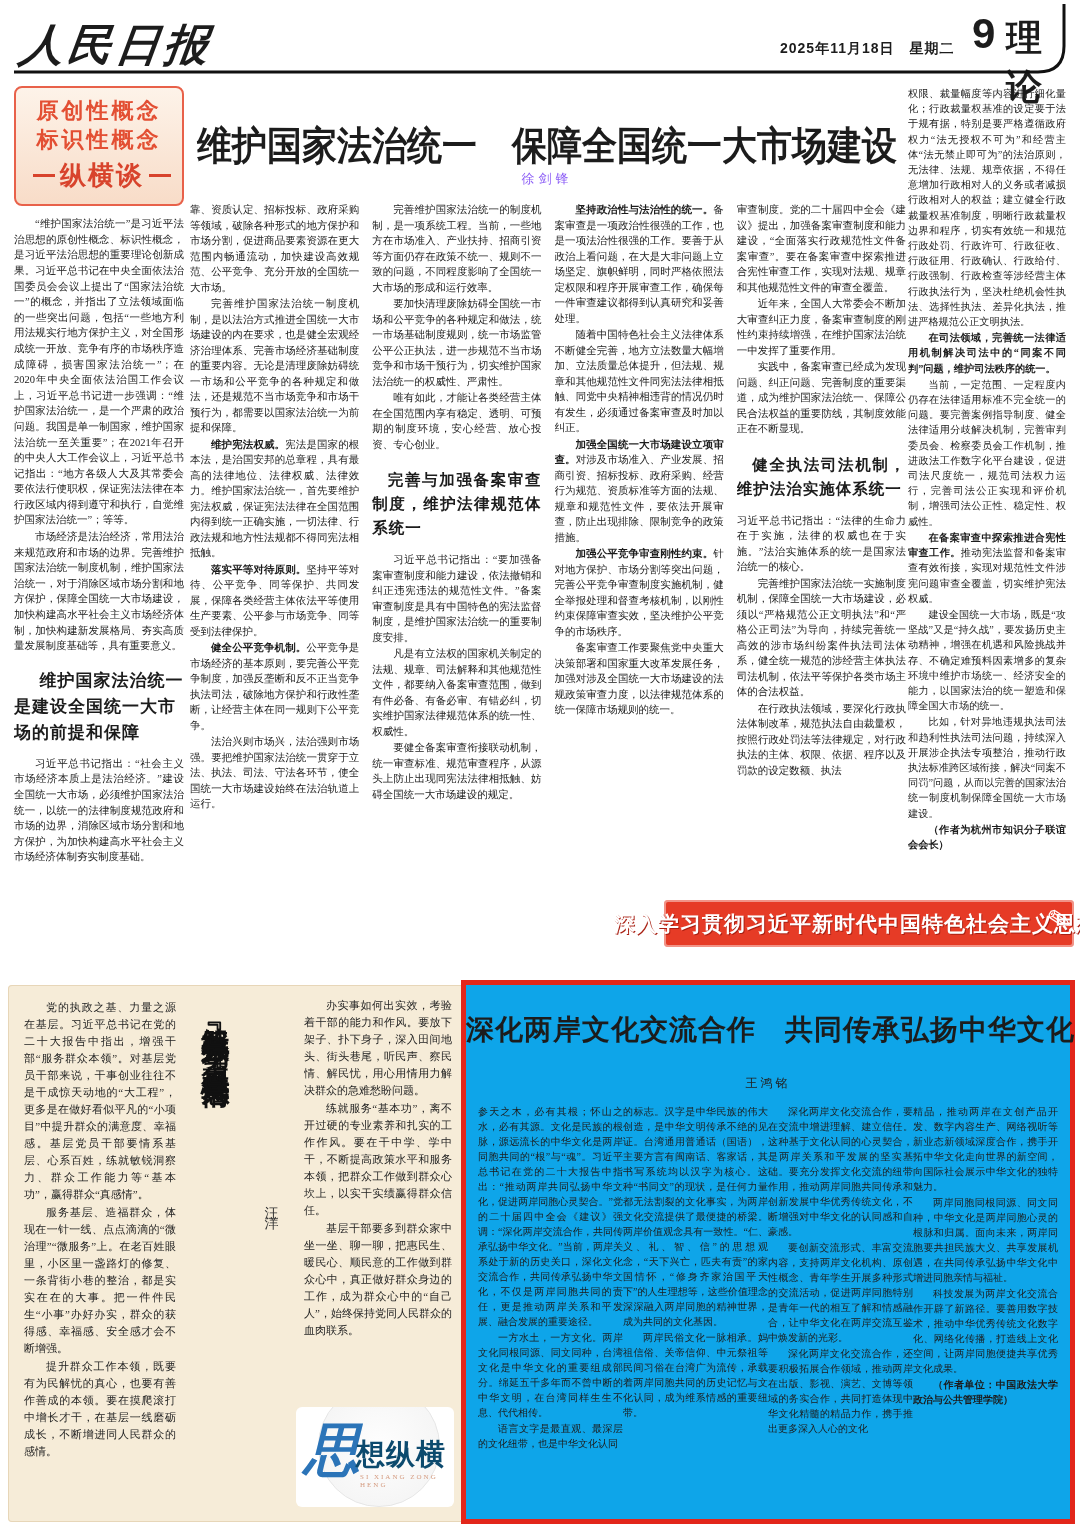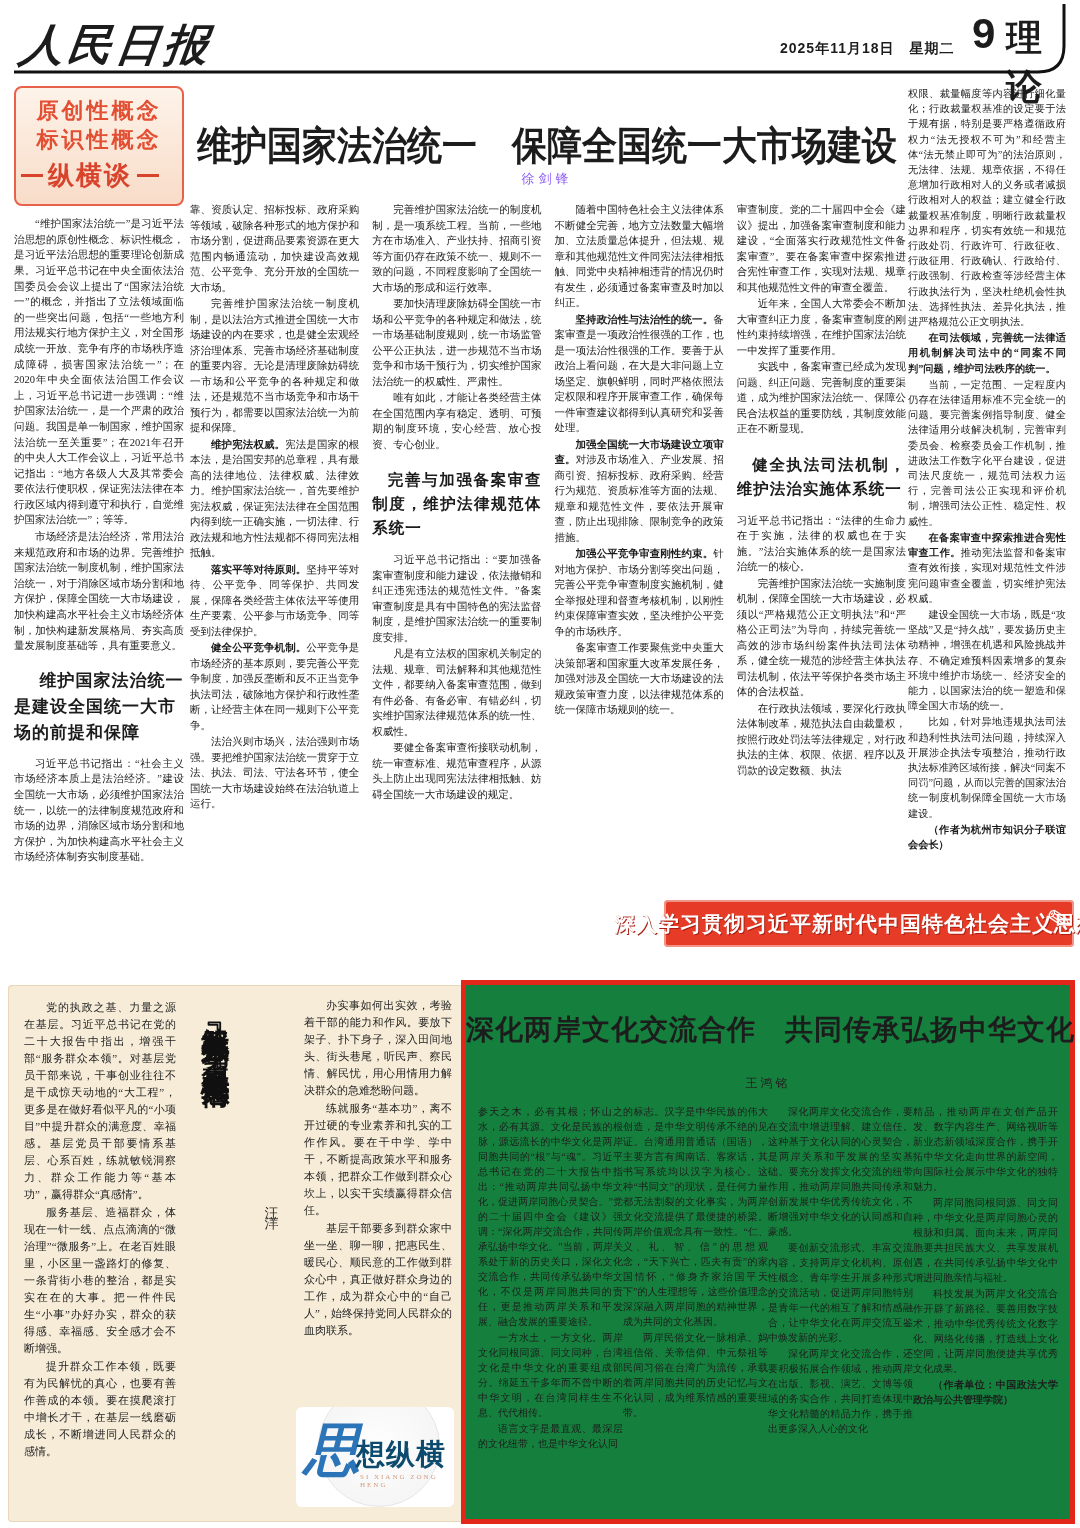--- a/index.html
+++ b/index.html
@@ -12,24 +12,24 @@
             transform:skewX(-7deg);letter-spacing:4px;white-space:nowrap;}
   .dateline{position:absolute;left:780px;top:40px;font-family:"Liberation Sans","DejaVu Sans",sans-serif;
             font-weight:bold;font-size:14px;letter-spacing:1px;}
   .pagenum{position:absolute;left:972px;top:10px;font-family:"Liberation Sans","DejaVu Sans",sans-serif;
            font-weight:900;font-size:42px;}
   .section-name{position:absolute;left:1006px;top:14px;font-size:36px;font-weight:900;letter-spacing:2px;}
   .header-rule{position:absolute;left:0;top:0;width:1080px;height:80px;}
   
   .left-rail{position:absolute;left:14px;top:86px;width:170px;height:896px;overflow:hidden;}
   .badge{border:2px solid #e8614a;border-radius:8px;background:linear-gradient(180deg,#fdf3e9,#f8dcc8);
-         text-align:center;padding:9px 0 11px;}
+         text-align:center;padding:9px 6px 11px;}
   .badge .bline{font-family:"Liberation Sans","DejaVu Sans",sans-serif;font-weight:bold;font-size:22px;
                 color:#e34f33;letter-spacing:3px;line-height:1.3;}
-  .badge .b3row{display:flex;align-items:center;justify-content:flex-start;margin-top:4px;}
+  .badge .b3row{display:flex;align-items:center;justify-content:flex-end;margin-top:4px;}
   .badge .dash{display:inline-block;width:22px;height:3px;background:#d8432c;margin:0 5px;}
   .badge .b3{font-family:"Liberation Sans","DejaVu Sans",sans-serif;font-weight:900;font-size:26px;
              color:#d8432c;letter-spacing:2px;}
   .rail-text{margin-top:10px;font-size:10.5px;line-height:15.6px;text-align:justify;}
   .rail-subhead{font-family:"Liberation Sans","DejaVu Sans",sans-serif;font-weight:bold;font-size:17px;
                 line-height:26px;margin:14px 0 10px;letter-spacing:1px;text-indent:1.5em;}
   
   .headline{position:absolute;left:188px;top:100px;width:718px;text-align:center;
             font-family:"Liberation Sans","DejaVu Sans",sans-serif;font-weight:900;font-size:35px;
             letter-spacing:0;white-space:nowrap;transform:scaleY(1.12);}
@@ -65,21 +65,21 @@
   .sx-logo{position:absolute;left:288px;top:422px;width:158px;height:100px;background:#fff;
            border-radius:6px;overflow:hidden;}
   .logo-circle{position:absolute;right:14px;top:-22px;width:120px;height:120px;border:1px solid #e6e6e6;
                border-radius:50%;background:radial-gradient(#fefefe,#f2f2f2);}
   .logo-si{position:absolute;left:8px;top:6px;font-size:56px;font-weight:bold;font-style:italic;color:#2b74b8;}
   .logo-rest{position:absolute;left:60px;top:28px;font-family:"Liberation Sans","DejaVu Sans",sans-serif;
              font-size:29px;font-weight:900;color:#0c4a6e;letter-spacing:1px;}
   .logo-cap{position:absolute;left:64px;top:66px;font-size:7px;color:#d49a7e;letter-spacing:2px;}
   
   .taiwan{position:absolute;left:461px;top:980px;width:614px;height:544px;border:5px solid #e2261a;
-          background:#15803d;box-sizing:border-box;}
+          background:#0ea5e9;box-sizing:border-box;}
   .tw-title{margin-top:26px;text-align:center;font-size:28px;font-weight:bold;letter-spacing:1px;
             white-space:nowrap;}
   .tw-byline{text-align:center;font-size:12px;letter-spacing:3px;margin-top:26px;color:#222;}
   .tw-cols{display:flex;padding:12px 12px 0;height:402px;}
   .tw-col{flex:1;font-size:10px;line-height:15px;text-align:justify;overflow:hidden;}
 </style>
 </head>
 <body>
 
 <div class="page">
@@ -131,22 +131,22 @@
           <p>唯有如此，才能让各类经营主体在全国范围内享有稳定、透明、可预期的制度环境，安心经营、放心投资、专心创业。</p>
         </div>
       <div class="col-subhead">完善与加强备案审查制度，维护法律规范体系统一</div>
       <div>
           <p>习近平总书记指出：“要加强备案审查制度和能力建设，依法撤销和纠正违宪违法的规范性文件。”备案审查制度是具有中国特色的宪法监督制度，是维护国家法治统一的重要制度安排。</p>
           <p>凡是有立法权的国家机关制定的法规、规章、司法解释和其他规范性文件，都要纳入备案审查范围，做到有件必备、有备必审、有错必纠，切实维护国家法律规范体系的统一性、权威性。</p>
           <p>要健全备案审查衔接联动机制，统一审查标准、规范审查程序，从源头上防止出现同宪法法律相抵触、妨碍全国统一大市场建设的规定。</p>
         </div>
     </div>
     <div class="mcol">
+        <p><b>坚持政治性与法治性的统一。</b>备案审查是一项政治性很强的工作，也是一项法治性很强的工作。要善于从政治上看问题，在大是大非问题上立场坚定、旗帜鲜明，同时严格依照法定权限和程序开展审查工作，确保每一件审查建议都得到认真研究和妥善处理。</p>
         <p>随着中国特色社会主义法律体系不断健全完善，地方立法数量大幅增加、立法质量总体提升，但法规、规章和其他规范性文件同宪法法律相抵触、同党中央精神相违背的情况仍时有发生，必须通过备案审查及时加以纠正。</p>
-        <p><b>坚持政治性与法治性的统一。</b>备案审查是一项政治性很强的工作，也是一项法治性很强的工作。要善于从政治上看问题，在大是大非问题上立场坚定、旗帜鲜明，同时严格依照法定权限和程序开展审查工作，确保每一件审查建议都得到认真研究和妥善处理。</p>
         <p><b>加强全国统一大市场建设立项审查。</b>对涉及市场准入、产业发展、招商引资、招标投标、政府采购、经营行为规范、资质标准等方面的法规、规章和规范性文件，要依法开展审查，防止出现排除、限制竞争的政策措施。</p>
         <p><b>加强公平竞争审查刚性约束。</b>针对地方保护、市场分割等突出问题，完善公平竞争审查制度实施机制，健全举报处理和督查考核机制，以刚性约束保障审查实效，坚决维护公平竞争的市场秩序。</p>
         <p>备案审查工作要聚焦党中央重大决策部署和国家重大改革发展任务，加强对涉及全国统一大市场建设的法规政策审查力度，以法律规范体系的统一保障市场规则的统一。</p>
       </div>
     <div class="mcol cont">
       <div class="cont">
           <p>审查制度。党的二十届四中全会《建议》提出，加强备案审查制度和能力建设，“全面落实行政规范性文件备案审查”。要在备案审查中探索推进合宪性审查工作，实现对法规、规章和其他规范性文件的审查全覆盖。</p>
           <p>近年来，全国人大常委会不断加大审查纠正力度，备案审查制度的刚性约束持续增强，在维护国家法治统一中发挥了重要作用。</p>
           <p>实践中，备案审查已经成为发现问题、纠正问题、完善制度的重要渠道，成为维护国家法治统一、保障公民合法权益的重要防线，其制度效能正在不断显现。</p>
         </div>

